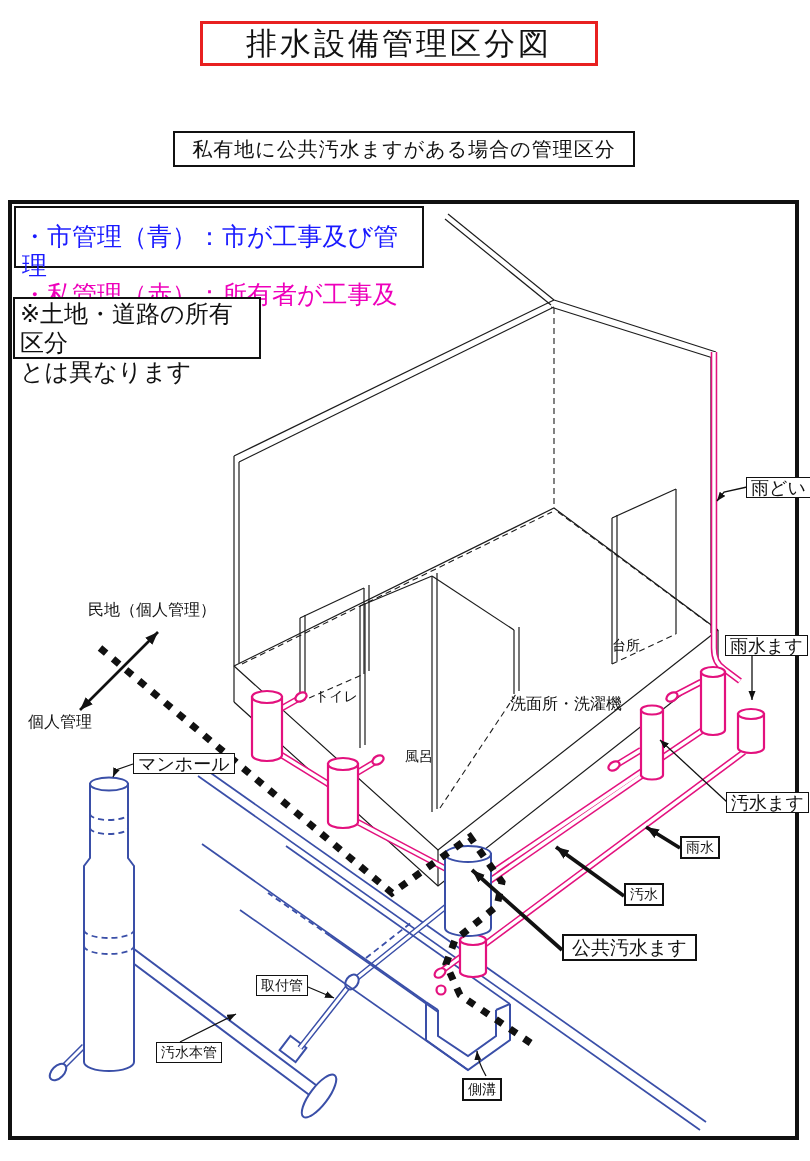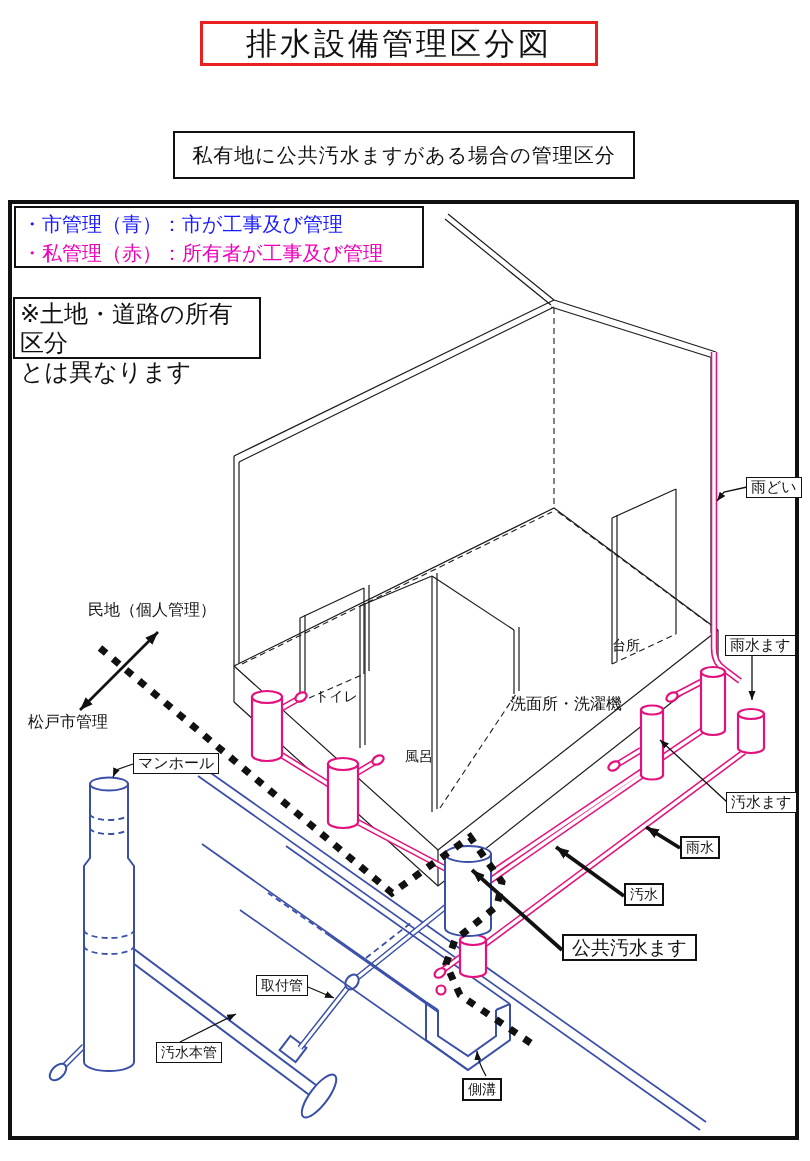--- a/index.html
+++ b/index.html
@@ -1,32 +1,32 @@
 <!DOCTYPE html>
 <html style="--legend-blue: #1a1aff; --legend-magenta: #ee00bb; --pipe-magenta: #e3117e; --pipe-blue: #3a4fa8; --border-red: #e82020;"><head>
 <meta charset="utf-8">
 <style>
   html,body{margin:0;padding:0;background:#fff;}
   .page{position:relative;width:810px;height:1161px;background:#fff;overflow:hidden;
         font-family:"DejaVu Sans","Liberation Sans",sans-serif;color:#111;}
   .abs{position:absolute;box-sizing:border-box;}
   .title-box{left:200px;top:21px;width:398px;height:45px;border:3px solid var(--border-red,#e82020);
              display:flex;align-items:center;justify-content:center;font-size:31px;letter-spacing:3px;}
-  .subtitle-box{left:173px;top:131px;width:462px;height:48px;border:2px solid #111;
+  .subtitle-box{left:173px;top:131px;width:462px;height:36px;border:2px solid #111;
              display:flex;align-items:center;justify-content:center;font-size:20px;letter-spacing:1px;}
   .frame{left:8px;top:200px;width:791px;height:940px;border:4px solid #111;background:transparent;}
   .legend-box{left:14px;top:206px;width:410px;height:62px;border:2px solid #111;
-              font-size:20px;line-height:29px;padding:2px 6px;background:#fff;}
+              font-size:25px;line-height:29px;padding:14px 6px;background:#fff;}
   .legend-city{color:var(--legend-blue,#1a1aff);}
   .legend-private{color:var(--legend-magenta,#ee00bb);}
   .note-box{left:13px;top:297px;width:248px;height:62px;border:2px solid #111;
             font-size:24px;line-height:29px;padding:1px 5px;background:#fff;}
   .room{font-size:14px;white-space:nowrap;}
   .area-label{font-size:16px;white-space:nowrap;}
-  .callout{border:1.5px solid #111;background:#fff;font-size:15px;line-height:17px;
+  .callout{border:1.5px solid #111;background:#fff;font-size:18px;line-height:17px;
            padding:1px 4px;white-space:nowrap;text-align:center;}
   .callout.bold{border-width:2px;font-size:14px;}
   .callout.big{border-width:2px;font-size:19px;padding:3px 8px;}
   svg{position:absolute;left:0;top:0;}
   .ln{stroke:#1c1c1c;stroke-width:1.2;fill:none;}
   .lnd{stroke:#1c1c1c;stroke-width:1.1;fill:none;stroke-dasharray:6 4;}
   .mag-out{stroke:var(--pipe-magenta,#e3117e);stroke-width:6.5;fill:none;stroke-linejoin:round;}
   .mag-in{stroke:#fff;stroke-width:3.4;fill:none;stroke-linejoin:round;}
   .mag-s{stroke:var(--pipe-magenta,#e3117e);stroke-width:2.2;fill:#fff;}
   .blu-out{stroke:var(--pipe-blue,#3a4fa8);stroke-width:6;fill:none;stroke-linejoin:round;}
@@ -225,21 +225,21 @@
     <div class="legend-city">・市管理（青）：市が工事及び管理</div>
     <div class="legend-private">・私管理（赤）：所有者が工事及び管理</div>
   </div>
 
   <div class="abs note-box">
     <div>※土地・道路の所有区分</div>
     <div>とは異なります</div>
   </div>
 
   <div class="abs area-label" style="left:88px;top:600px;">民地（個人管理）</div>
-  <div class="abs area-label" style="left:28px;top:712px;">松戸市管理</div>
+  <div class="abs area-label" style="left:28px;top:712px;">個人管理</div>
 
   <div class="abs room" style="left:315px;top:688px;">トイレ</div>
   <div class="abs room" style="left:405px;top:748px;">風呂</div>
   <div class="abs room" style="left:510px;top:694px;font-size:16px;">洗面所・洗濯機</div>
   <div class="abs room" style="left:612px;top:637px;">台所</div>
 
   <div class="abs callout" style="left:133px;top:753px;">マンホール</div>
   <div class="abs callout" style="left:746px;top:477px;">雨どい</div>
   <div class="abs callout" style="left:725px;top:635px;">雨水ます</div>
   <div class="abs callout" style="left:726px;top:792px;">汚水ます</div>

